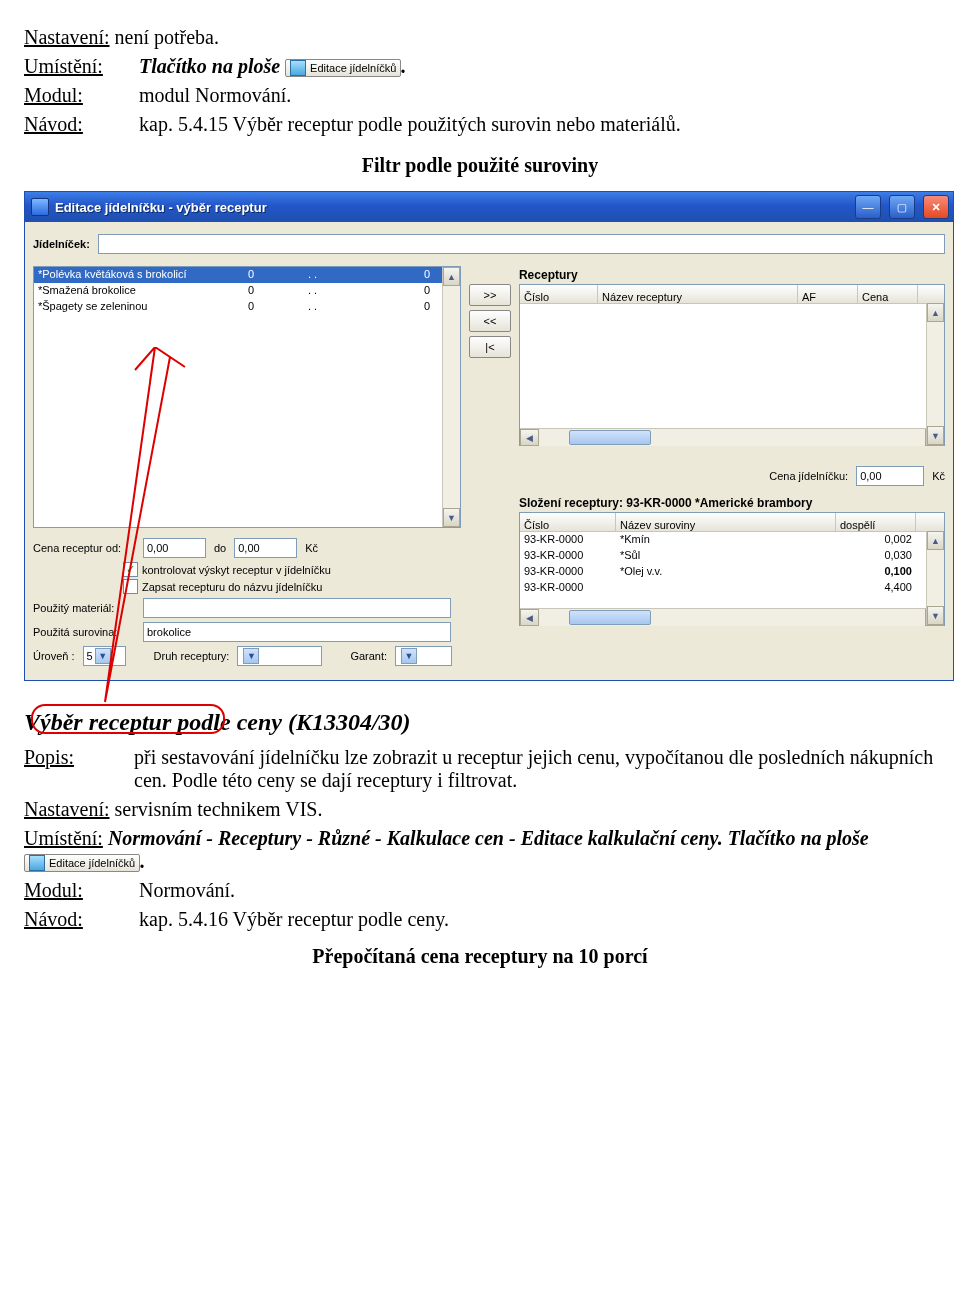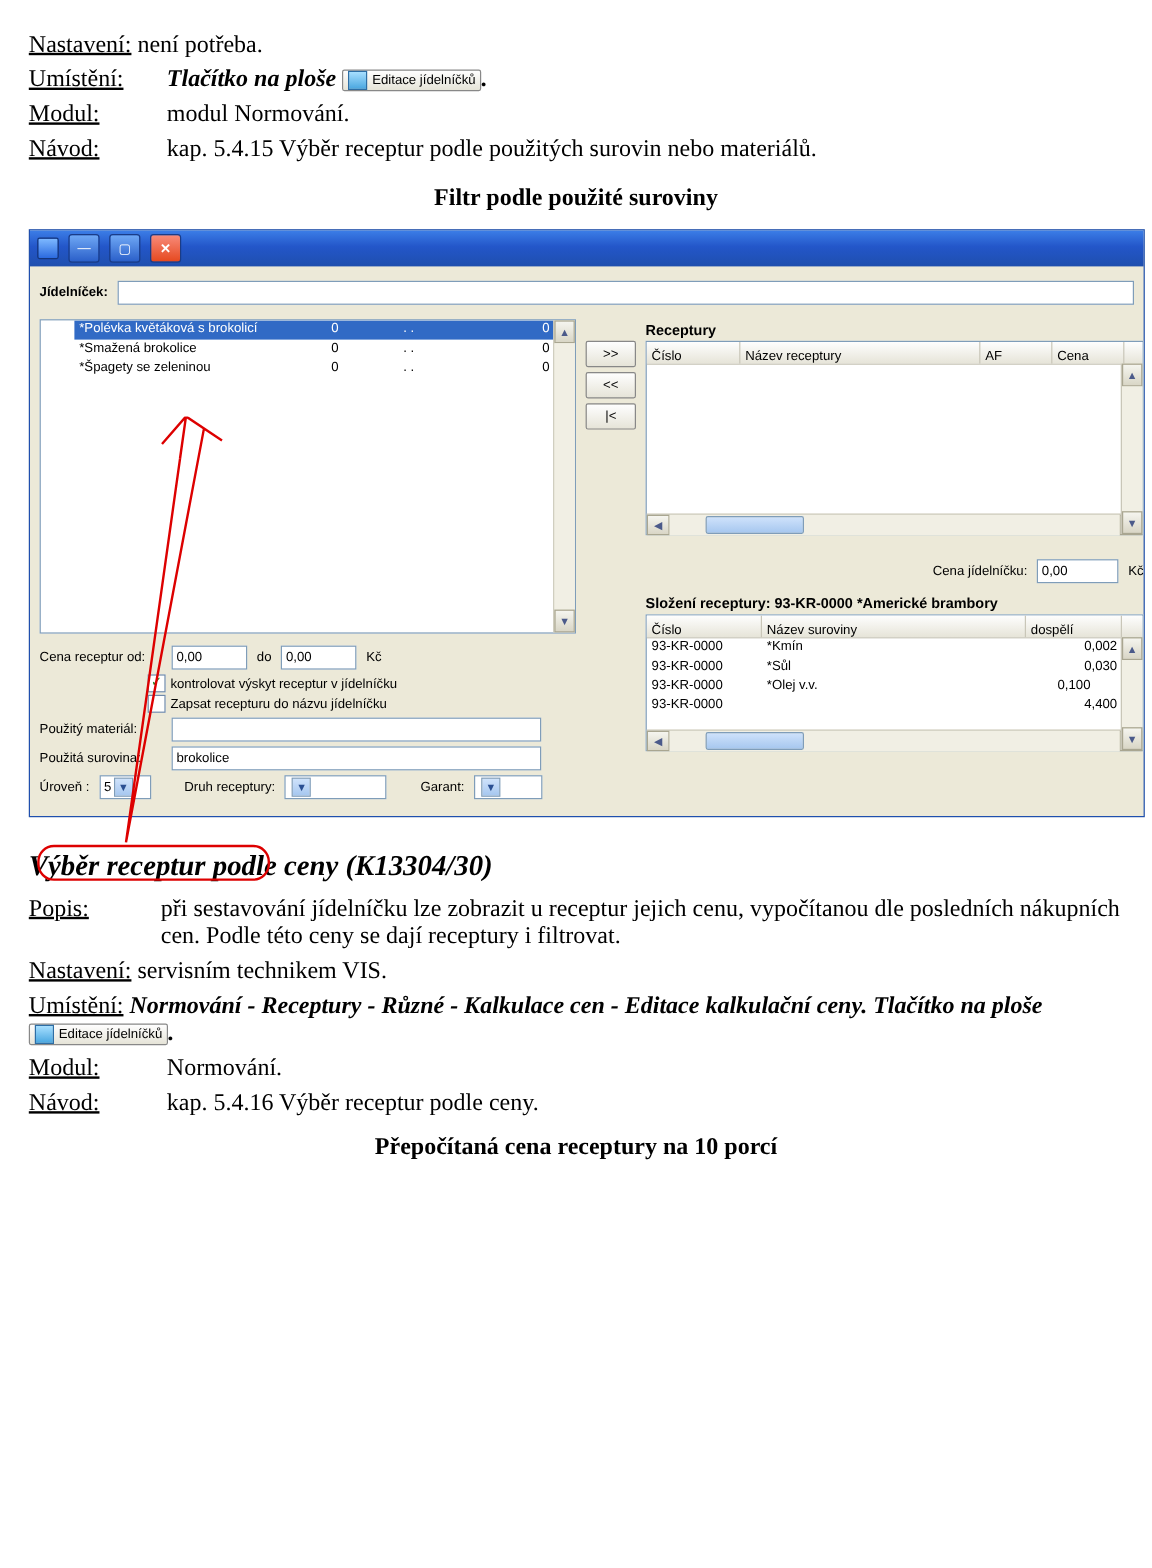--- a/index.html
+++ b/index.html
@@ -255,20 +255,21 @@
 <div class="row">
   <span class="underline label-col">Návod:</span>
   <span>kap. 5.4.15 Výběr receptur podle použitých surovin nebo materiálů.</span>
 </div>
 
 <div class="row center bold" style="margin-top:18px;">Filtr podle použité suroviny</div>
 
 <div class="app-window">
   <div class="titlebar">
     <span class="ticon"></span>
+    <span class="ttext">Editace jídelníčku - výběr receptur</span>
     <span class="wbtn min">—</span>
     <span class="wbtn max">▢</span>
     <span class="wbtn close">✕</span>
   </div>
 
   <div class="app-body">
 
     <svg class="red-arrow" width="140" height="360">
       <path d="M70 0 L100 20 M70 0 L50 23 M70 0 L65 35 M70 0 L20 355 M 20 355 L85 10" stroke="#d00" stroke-width="2" fill="none"></path>
     </svg>
@@ -277,21 +278,21 @@
     <div class="field-row" style="margin-bottom:12px;">
       <span class="flabel">Jídelníček:</span>
       <span class="textinput" style="flex:1;"></span>
     </div>
 
     <div class="columns">
 
       <div class="left-col">
 
         <div class="listview" style="height:260px; position:relative;">
-          <div class="lv-body" style="height:260px; padding-right:17px;padding-left:28px;">
+          <div class="lv-body" style="height:260px; padding-right:17px;">
             <div class="lv-row sel">
               <div style="width:210px;">*Polévka květáková s brokolicí</div>
               <div style="width:60px;">0</div>
               <div style="width:60px;">. .</div>
               <div style="width:70px; text-align:right;">0</div>
             </div>
             <div class="lv-row">
               <div style="width:210px;">*Smažená brokolice</div>
               <div style="width:60px;">0</div>
               <div style="width:60px;">. .</div>
@@ -409,21 +410,21 @@
               <div style="width:80px; text-align:right;">0,002</div>
             </div>
             <div class="lv-row">
               <div style="width:96px;">93-KR-0000</div>
               <div style="width:220px;">*Sůl</div>
               <div style="width:80px; text-align:right;">0,030</div>
             </div>
             <div class="lv-row">
               <div style="width:96px;">93-KR-0000</div>
               <div style="width:220px;">*Olej v.v.</div>
-              <div style="width:80px; text-align:center;">0,100</div>
+              <div style="width:80px; text-align:right;font-weight:bold;">0,100</div>
             </div>
             <div class="lv-row">
               <div style="width:96px;">93-KR-0000</div>
               <div style="width:220px;margin-top:32px;">*Brambory</div>
               <div style="width:80px; text-align:right;">4,400</div>
             </div>
           </div>
           <div class="vscroll" style="top:18px;">
             <div class="sb-btn">▲</div>
             <div class="sb-track"></div>

